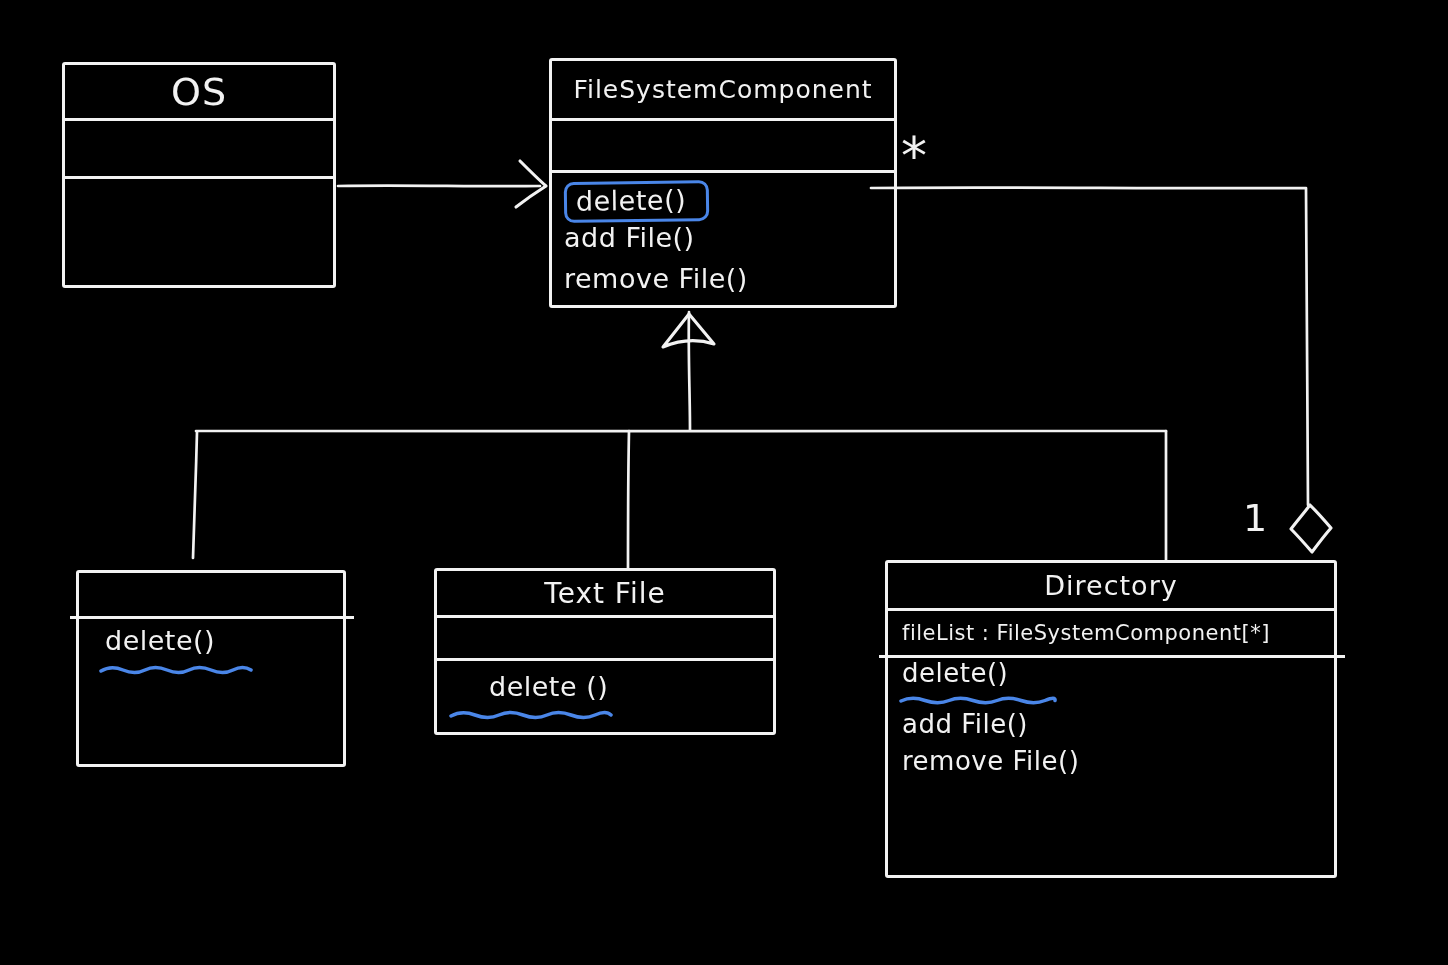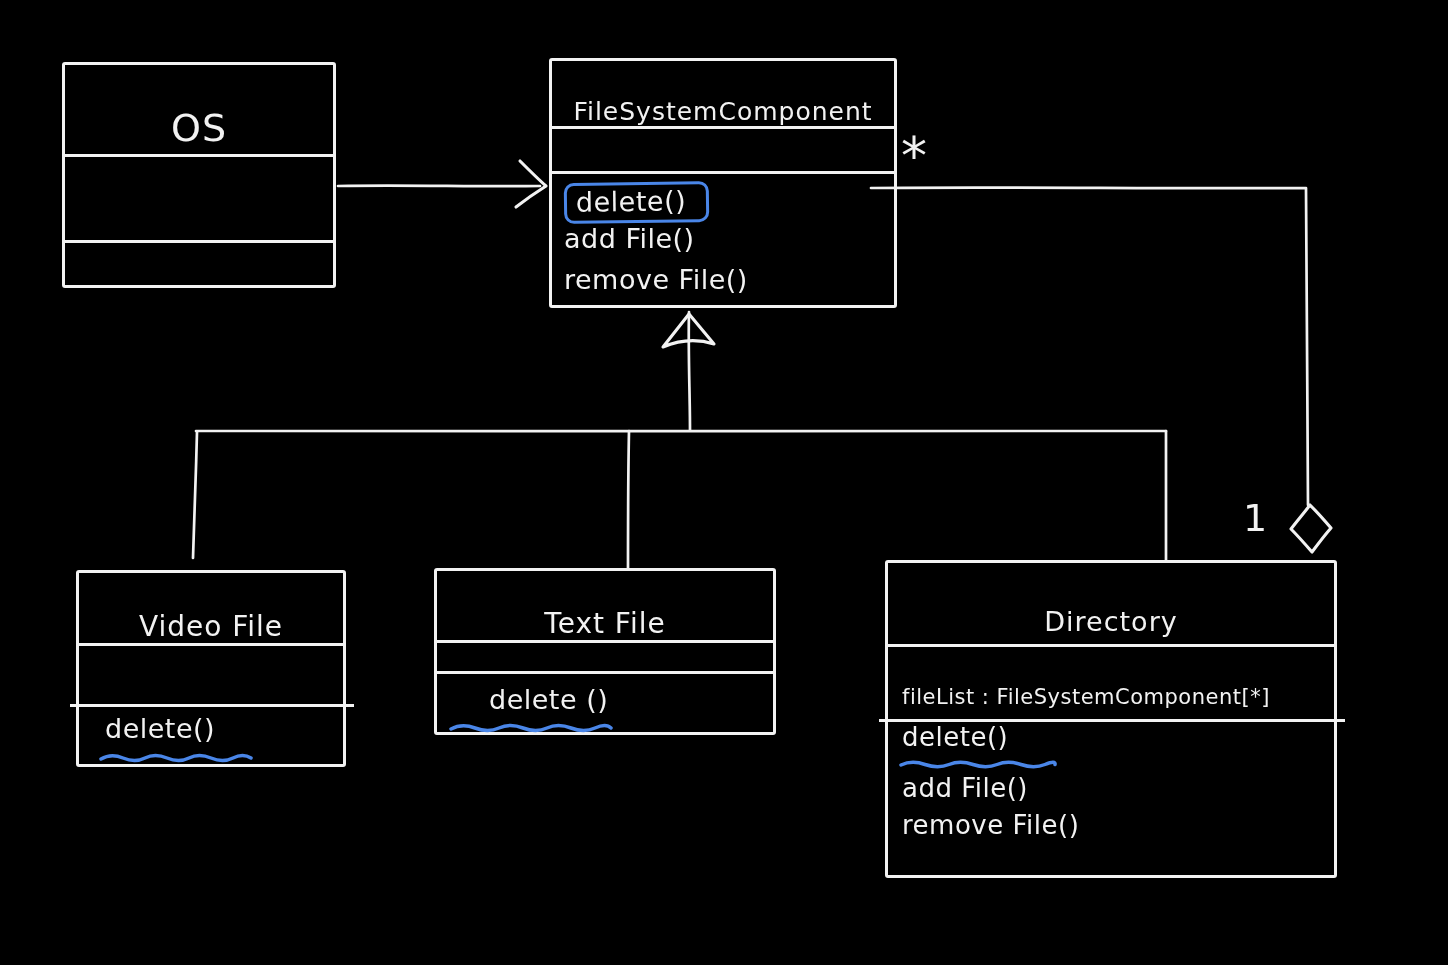--- a/index.html
+++ b/index.html
@@ -41,23 +41,22 @@
     background: transparent;
   }
   .compartment { box-sizing: content-box; }
   .header {
     display: flex;
     align-items: center;
     justify-content: center;
     border-bottom: 3px solid var(--ink);
     letter-spacing: 1px;
     white-space: nowrap;
-    margin-top: 36px;
-  }
-  .attrs { border-bottom: 3px solid var(--ink); margin-top: 28px; }
+  }
+  .attrs { border-bottom: 3px solid var(--ink); }
   .attrs.overshoot {
     border-bottom: none;
     position: relative;
   }
   .attrs.overshoot::after {
     content: "";
     position: absolute;
     left: -9px; right: -11px; bottom: -3px;
     border-bottom: 3px solid var(--ink);
   }
@@ -169,21 +168,20 @@
       <div class="method-row">
         <span>add File()</span>
       </div>
       <div class="method-row">
         <span>remove File()</span>
       </div>
     </div>
   </div>
 
   <div class="uml-box box-video">
-    <div class="compartment header">Video File</div>
     <div class="compartment attrs overshoot"></div>
     <div class="compartment methods">
       <div class="method-row">
         <span>delete()</span>
       </div>
       <svg class="squiggle" width="158" height="12" viewBox="0 0 158 12">
         <path d="M4,7 Q14,1 26,6 T48,6 T70,6 T92,6 T114,6 T136,6 T154,6" fill="none" stroke="currentColor" stroke-width="3.5" stroke-linecap="round"></path>
       </svg>
     </div>
   </div>

